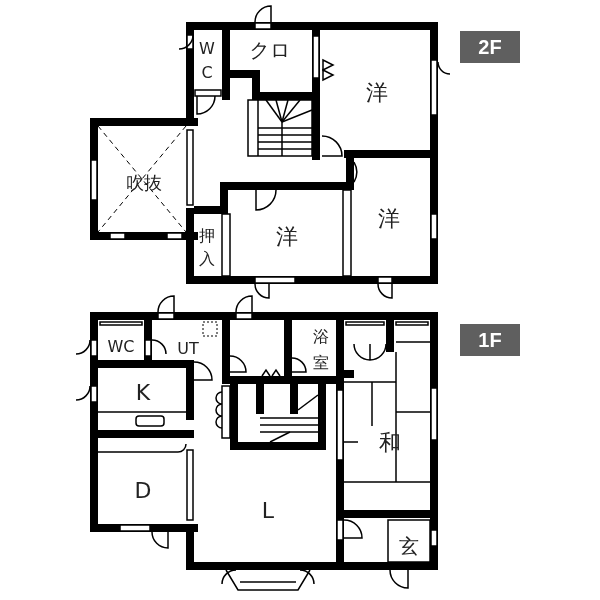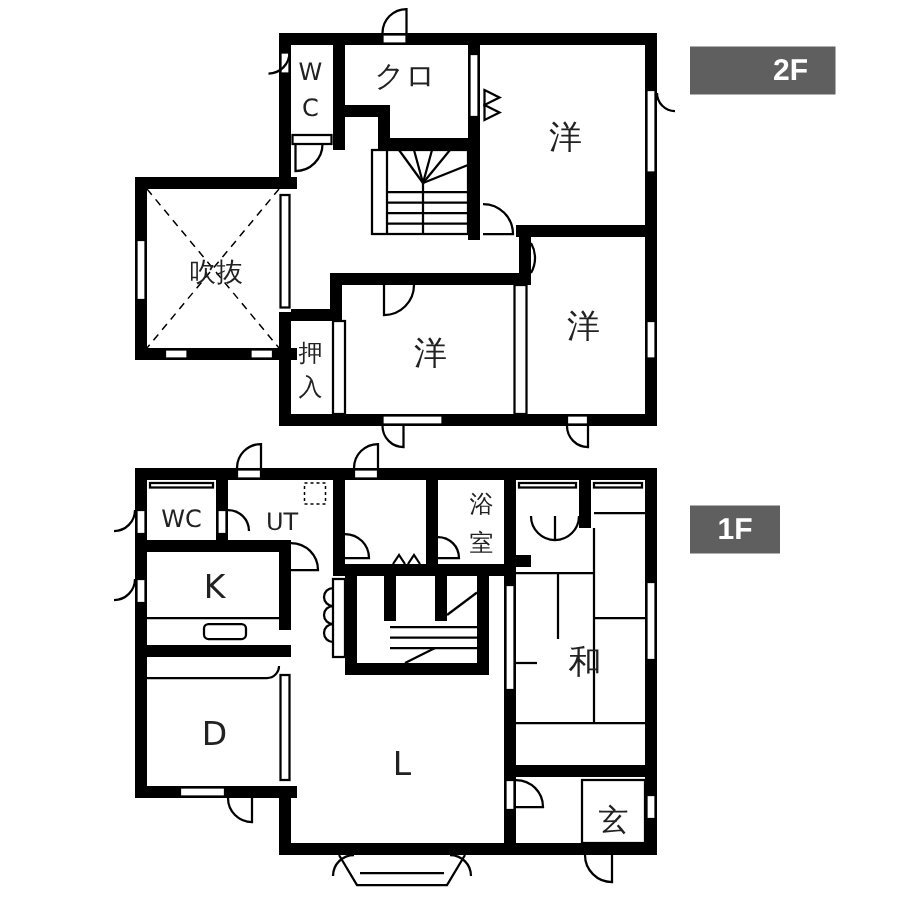--- a/index.html
+++ b/index.html
@@ -10,22 +10,22 @@
   .thin { stroke: #000; stroke-width: 2; fill: none; }
   .win { fill: #fff; stroke: #000; stroke-width: 1.5; }
   .door { fill: none; stroke: #000; stroke-width: 1.5; }
   .lbl { font-family: "DejaVu Sans", sans-serif; fill: #222; text-anchor: middle; dominant-baseline: central; }
   .floor-tag { position: absolute; background: #5f5f5f; color: #fff; font-family: "Liberation Sans", sans-serif;
                font-weight: bold; font-size: 20px; width: 60px; height: 32px; line-height: 32px; text-align: center; }
 </style>
 </head>
 <body>
 
-<div class="floor-tag" style="left:460px;top:31px;padding-left:37px;">2F</div>
-<div class="floor-tag" style="left:460px;top:337px;text-align:center;">1F</div>
+<div class="floor-tag" style="left:460px;top:31px;">2F</div>
+<div class="floor-tag" style="left:460px;top:324px;text-align:center;">1F</div>
 
 <svg width="600" height="600" viewBox="0 0 600 600">
 
   <g>
 
     <rect class="wall" x="90" y="118" width="108" height="8"></rect>
     <rect class="wall" x="90" y="118" width="8" height="122"></rect>
     <rect class="wall" x="90" y="232" width="108" height="8"></rect>
     <line x1="98" y1="126" x2="186" y2="232" stroke="#000" stroke-width="1" stroke-dasharray="5,4"></line>
     <line x1="186" y1="126" x2="98" y2="232" stroke="#000" stroke-width="1" stroke-dasharray="5,4"></line>

